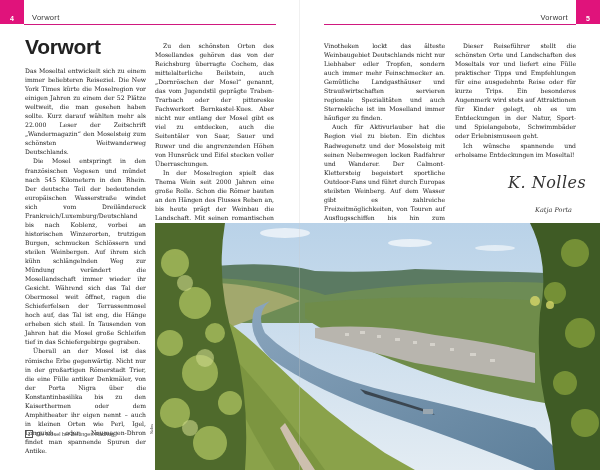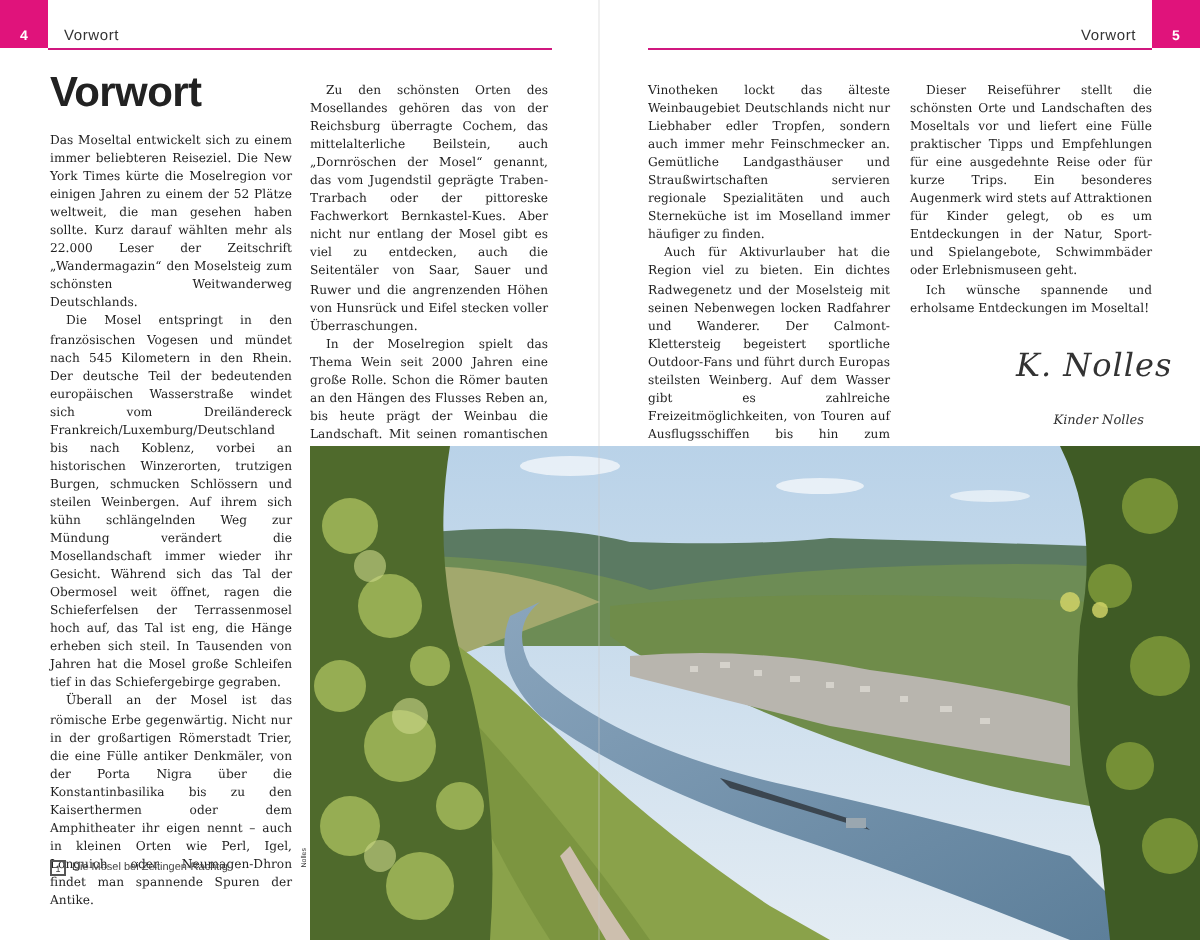--- a/index.html
+++ b/index.html
@@ -61,21 +61,21 @@
   <p class="noindent">Vinotheken lockt das älteste Weinbaugebiet Deutschlands nicht nur Liebhaber edler Tropfen, sondern auch immer mehr Feinschmecker an. Gemütliche Landgasthäuser und Straußwirtschaften servieren regionale Spezialitäten und auch Sterneküche ist im Moselland immer häufiger zu finden.</p>
   <p>Auch für Aktivurlauber hat die Region viel zu bieten. Ein dichtes Radwegenetz und der Moselsteig mit seinen Nebenwegen locken Radfahrer und Wanderer. Der Calmont-Klettersteig begeistert sportliche Outdoor-Fans und führt durch Europas steilsten Weinberg. Auf dem Wasser gibt es zahlreiche Freizeitmöglichkeiten, von Touren auf Ausflugsschiffen bis hin zum Wasserwandern mit Kanus.</p>
 </div>
 
 <div class="col col4">
   <p>Dieser Reiseführer stellt die schönsten Orte und Landschaften des Moseltals vor und liefert eine Fülle praktischer Tipps und Empfehlungen für eine ausgedehnte Reise oder für kurze Trips. Ein besonderes Augenmerk wird stets auf Attraktionen für Kinder gelegt, ob es um Entdeckungen in der Natur, Sport- und Spielangebote, Schwimmbäder oder Erlebnismuseen geht.</p>
   <p>Ich wünsche spannende und erholsame Entdeckungen im Moseltal!</p>
 </div>
 
 <div class="signature">K. Nolles</div>
-<div class="sig-name">Kinder Nolles</div>
+<div class="sig-name">Katja Porta</div>
 
 <div class="caption">
   <span class="caption-box">1</span>
   <span>Die Mosel bei Zeltingen-Rachtig</span>
 </div>
 <div class="credit">Nolles</div>
 
 <div class="photo">
   <svg width="445" height="247" viewBox="0 0 445 247" preserveAspectRatio="none">
     <defs>

